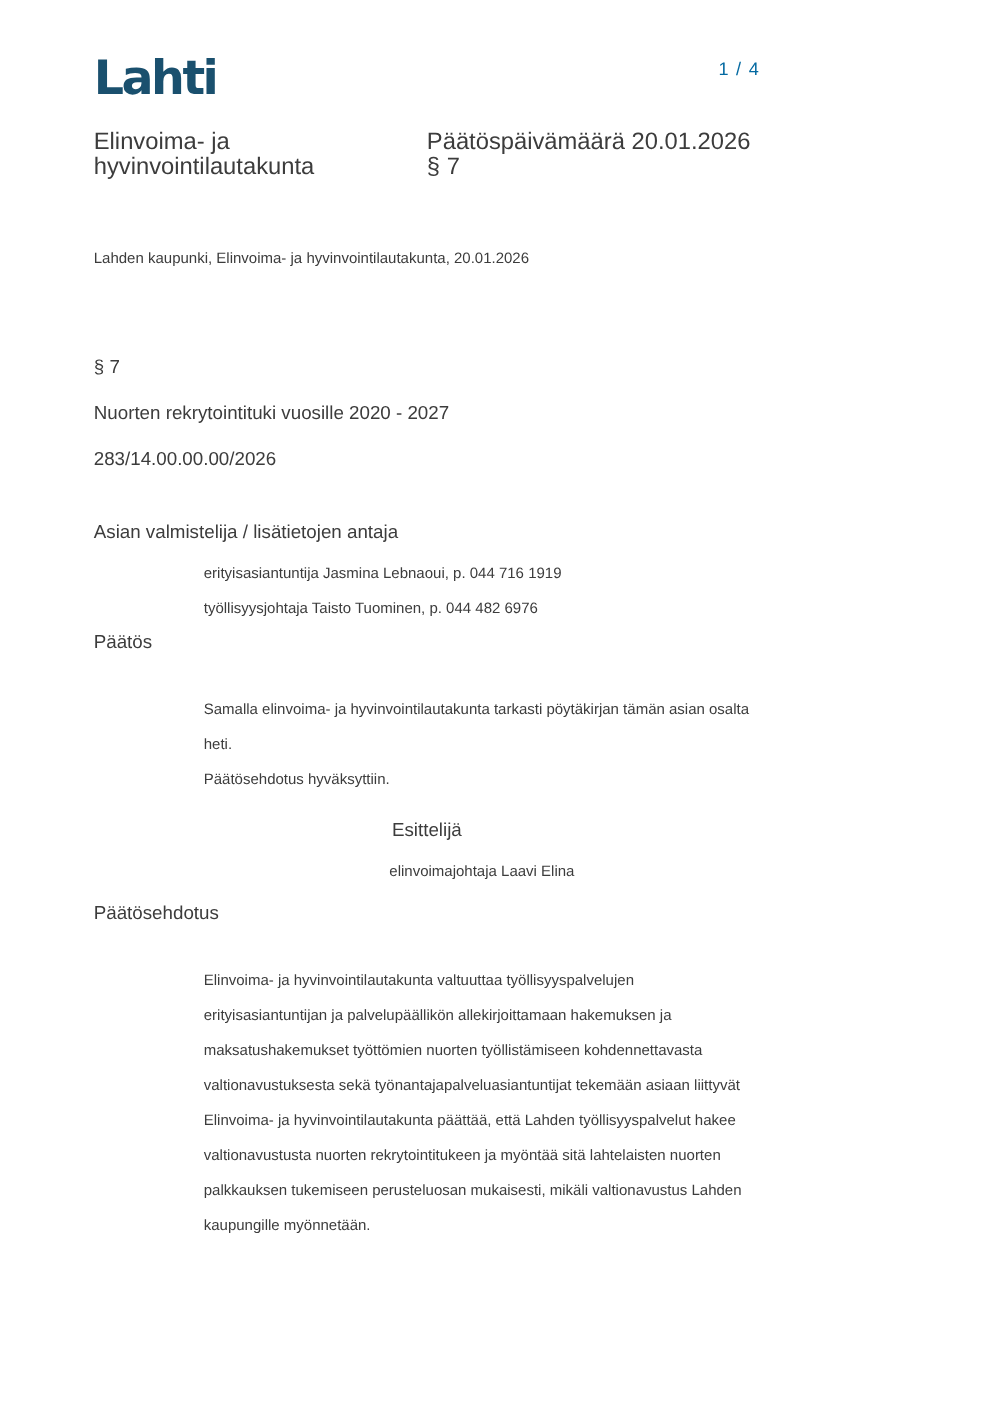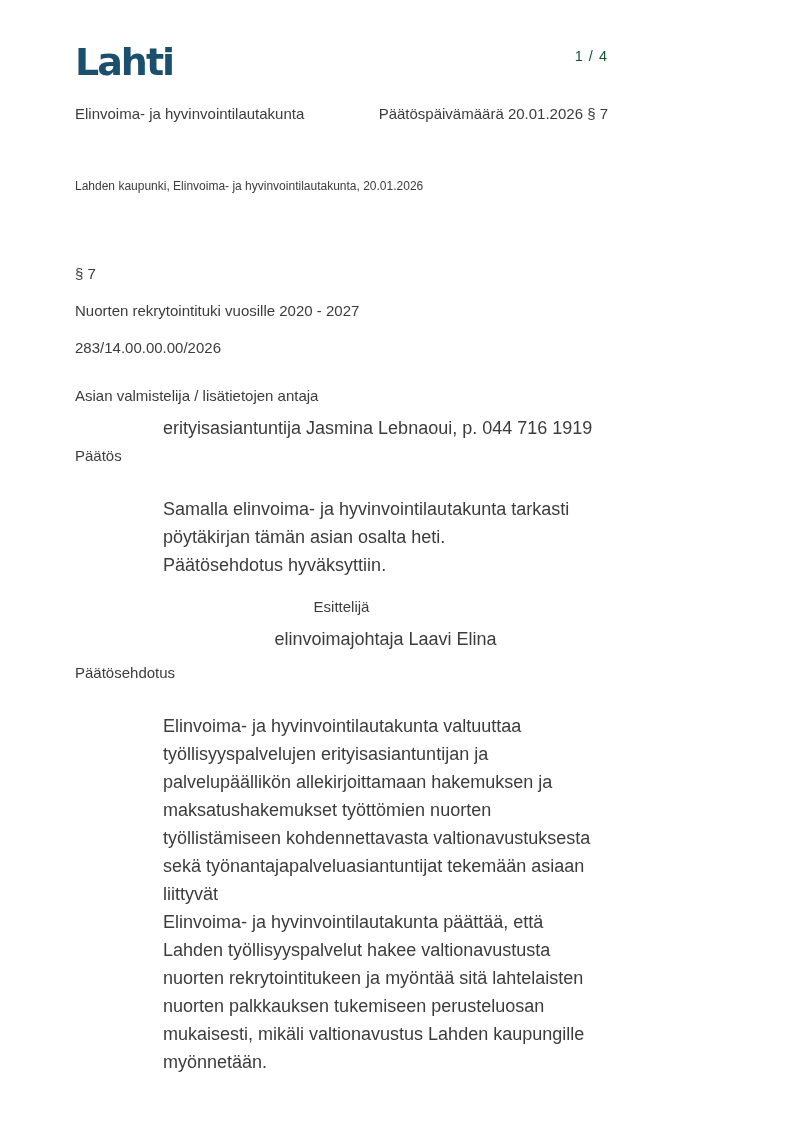--- a/index.html
+++ b/index.html
@@ -10,38 +10,38 @@
     -webkit-font-smoothing: antialiased;
   }
   .page { padding: 40px 75px 0 75px; box-sizing: border-box; width: 683px; height: 1123px; border-radius: 10px; }
 
   .top-row { display: flex; justify-content: space-between; align-items: flex-start; }
   .logo {
     font-family: "DejaVu Sans", sans-serif;
     font-weight: 700; font-size: 38px; line-height: 44px;
     color: #1a506e; letter-spacing: -2px;
   }
-  .page-number { font-size: 14.5px; padding-top: 8px; color: #14532d; letter-spacing: 1px; }
+  .page-number { font-size: 14.5px; padding-top: 8px; color: #0369a1; letter-spacing: 1px; }
 
   .header-row {
     display: flex; justify-content: space-between;
-    margin-top: 20px; font-size: 15px; line-height: 20px;
+    margin-top: 20px; font-size: 19px; line-height: 20px;
   }
 
   .meta-line { margin-top: 52px; font-size: 12px; line-height: 20px; }
 
   .case-block { margin-top: 68px; }
   .case-block .case-line { font-size: 15px; line-height: 20px; margin-bottom: 17px; }
 
   .section-label { font-size: 15px; line-height: 20px; margin-bottom: 8px; }
   .section-body { margin-left: 88px; }
   .body-line, .body-para {
-    font-size: 18px; line-height: 28px; max-width: 556px;
+    font-size: 12px; line-height: 28px; max-width: 556px;
   }
-  .mt-38 { margin-top: 28px; }
+  .mt-38 { margin-top: 38px; }
   .mt-18 { margin-top: 18px; text-align: center; }
   .mt-10 { margin-top: 10px; }
   .mt-4  { margin-top: 4px; }
   .para-gap { margin-top: 29px; }
 </style>
 </head>
 <body>
 
 <div class="page">
 
@@ -60,20 +60,21 @@
   <div class="case-block">
     <div class="case-line">§ 7</div>
     <div class="case-line">Nuorten rekrytointituki vuosille 2020 - 2027</div>
     <div class="case-line">283/14.00.00.00/2026</div>
   </div>
 
   <div class="section mt-38">
     <div class="section-label">Asian valmistelija / lisätietojen antaja</div>
     <div class="section-body">
       <div class="body-line">erityisasiantuntija Jasmina Lebnaoui, p. 044 716 1919</div>
+      <div class="body-line">työllisyysjohtaja Taisto Tuominen, p. 044 482 6976</div>
     </div>
   </div>
 
   <div class="section mt-4">
     <div class="section-label">Päätös</div>
     <div class="section-body">
       <div class="body-para para-gap">Samalla elinvoima- ja hyvinvointilautakunta tarkasti pöytäkirjan tämän asian osalta heti.</div>
       <div class="body-para">Päätösehdotus hyväksyttiin.</div>
     </div>
   </div>

